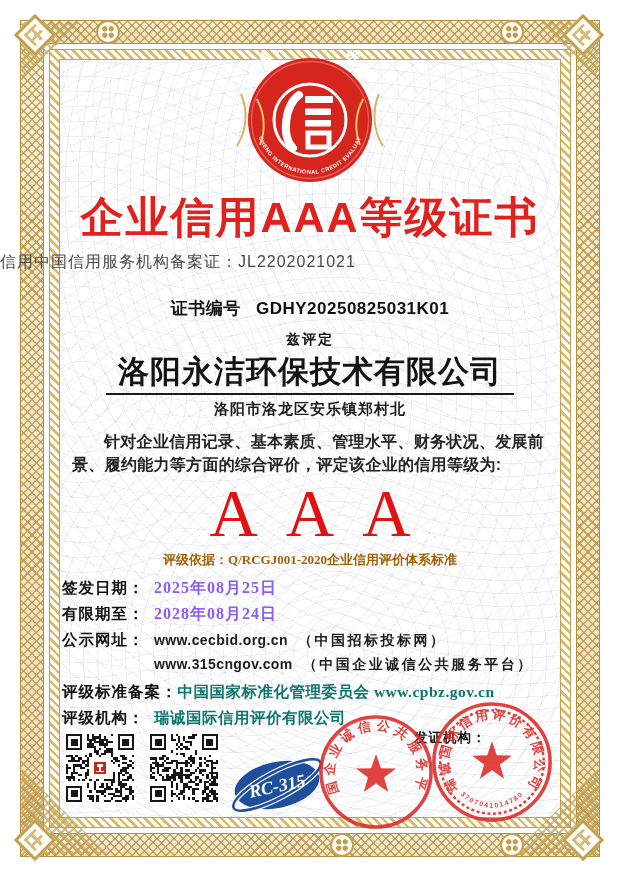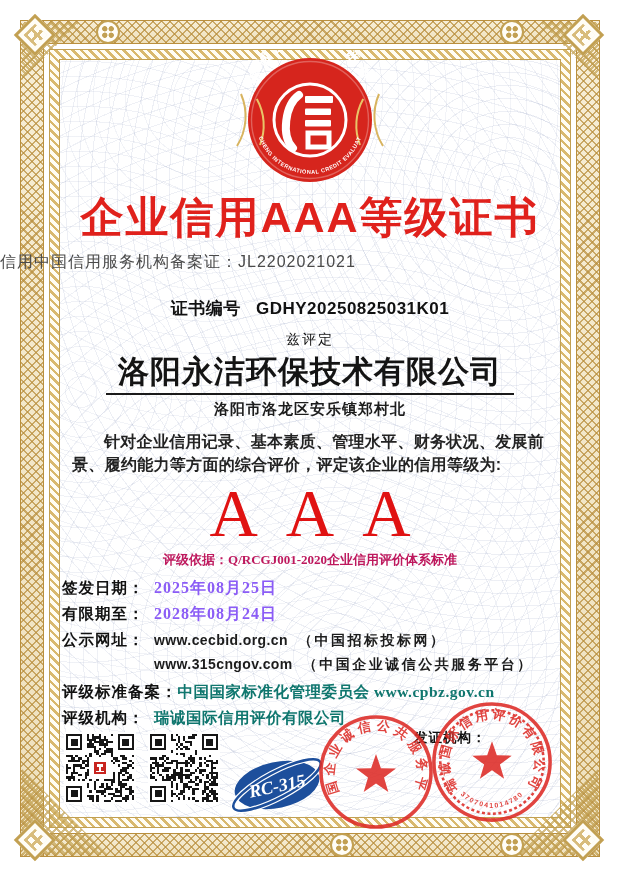--- a/index.html
+++ b/index.html
@@ -62,33 +62,33 @@
   .badge { position:absolute; left:50%; top:50px; transform:translateX(-50%); }
   .title { position:absolute; left:0; right:0; top:189px; text-align:center;
     font-size:43px; font-weight:800; color:#e0211c; letter-spacing:2px;
     font-family:"Liberation Sans", sans-serif; }
   .filing { position:absolute; left:0; right:0; top:252px; text-align:left;
     font-size:16px; color:#4a4a4a; letter-spacing:1px; }
   .certno { position:absolute; left:0; right:0; top:297px; text-align:center;
     font-size:17px; font-weight:700; color:#111; letter-spacing:.5px; }
   .certno .num { margin-left:10px; }
   .hereby { position:absolute; left:0; right:0; top:331px; text-align:center;
-    font-family:"Liberation Serif", serif; font-size:14px; font-weight:400; color:#111; letter-spacing:2px; }
+    font-family:"Liberation Serif", serif; font-size:14px; font-weight:700; color:#111; letter-spacing:2px; }
   .company { position:absolute; left:0; right:0; top:351px; text-align:center;
     font-family:"Liberation Serif", serif; font-size:31px; font-weight:700; color:#141414; letter-spacing:1px; }
   .rule { position:absolute; left:106px; right:106px; top:393px; height:2px; background:#1a1a1a; }
   .address { position:absolute; left:0; right:0; top:400px; text-align:center;
     font-size:15px; font-weight:700; color:#1d1d1d; letter-spacing:1px; }
   .para { position:absolute; left:72px; right:68px; top:431px;
     font-size:16px; font-weight:600; color:#232323; line-height:1.42; text-indent:2em; letter-spacing:.3px; }
   .grade { position:absolute; left:0; right:0; top:480px; text-align:center;
     font-family:"Liberation Serif", serif; font-size:67px; font-weight:400; color:#e01212;
     letter-spacing:28px; padding-left:28px; line-height:1; }
   .basis { position:absolute; left:0; right:0; top:551px; text-align:center;
-    font-family:"Liberation Serif", serif; font-size:13px; font-weight:700; color:#be185d; }
+    font-family:"Liberation Serif", serif; font-size:13px; font-weight:700; color:#a16207; }
   .fields { position:absolute; left:62px; right:40px; top:578px; }
   .frow { display:flex; align-items:baseline; height:26px; white-space:nowrap; }
   .flbl { font-family:"Liberation Serif", serif; font-weight:700; font-size:15.5px; color:#111;
     min-width:92px; letter-spacing:1px; }
   .v-date { font-family:"Liberation Serif", serif; font-weight:700; font-size:16px; color:#8b5cf6; letter-spacing:1px; }
   .v-url  { font-size:14px; font-weight:600; color:#1c1c1c; letter-spacing:.4px; }
   .v-strong { font-family:"Liberation Serif", serif; font-weight:700; font-size:15.5px; color:#0f766e; letter-spacing:.5px; }
   .fnote { font-size:14px; font-weight:700; color:#1c1c1c; letter-spacing:2.5px; margin-left:10px;text-align:right; }
   .issuer { position:absolute; left:414px; top:729px; font-size:13.5px; font-weight:700; color:#111; letter-spacing:1px; z-index:3; }
 

